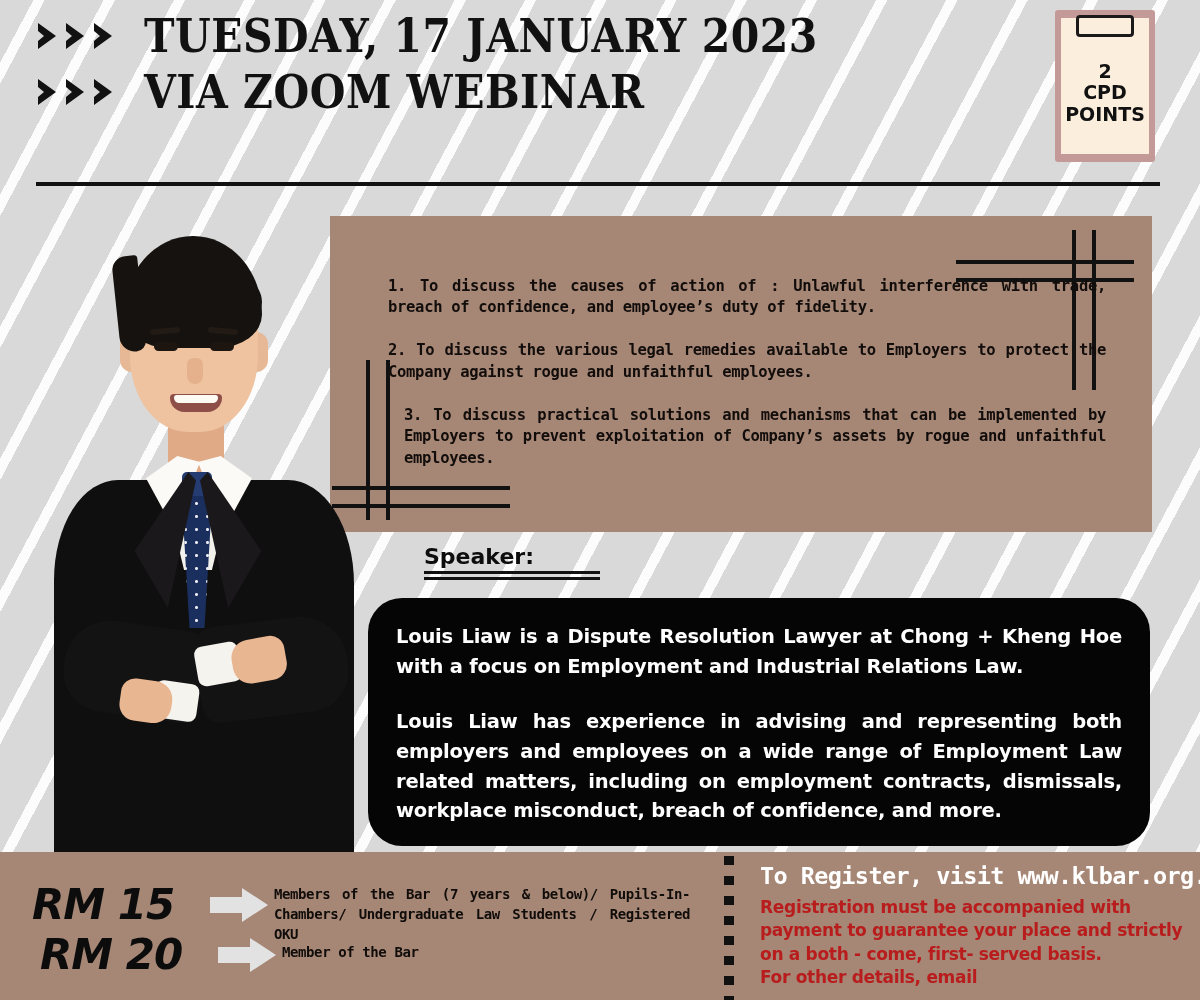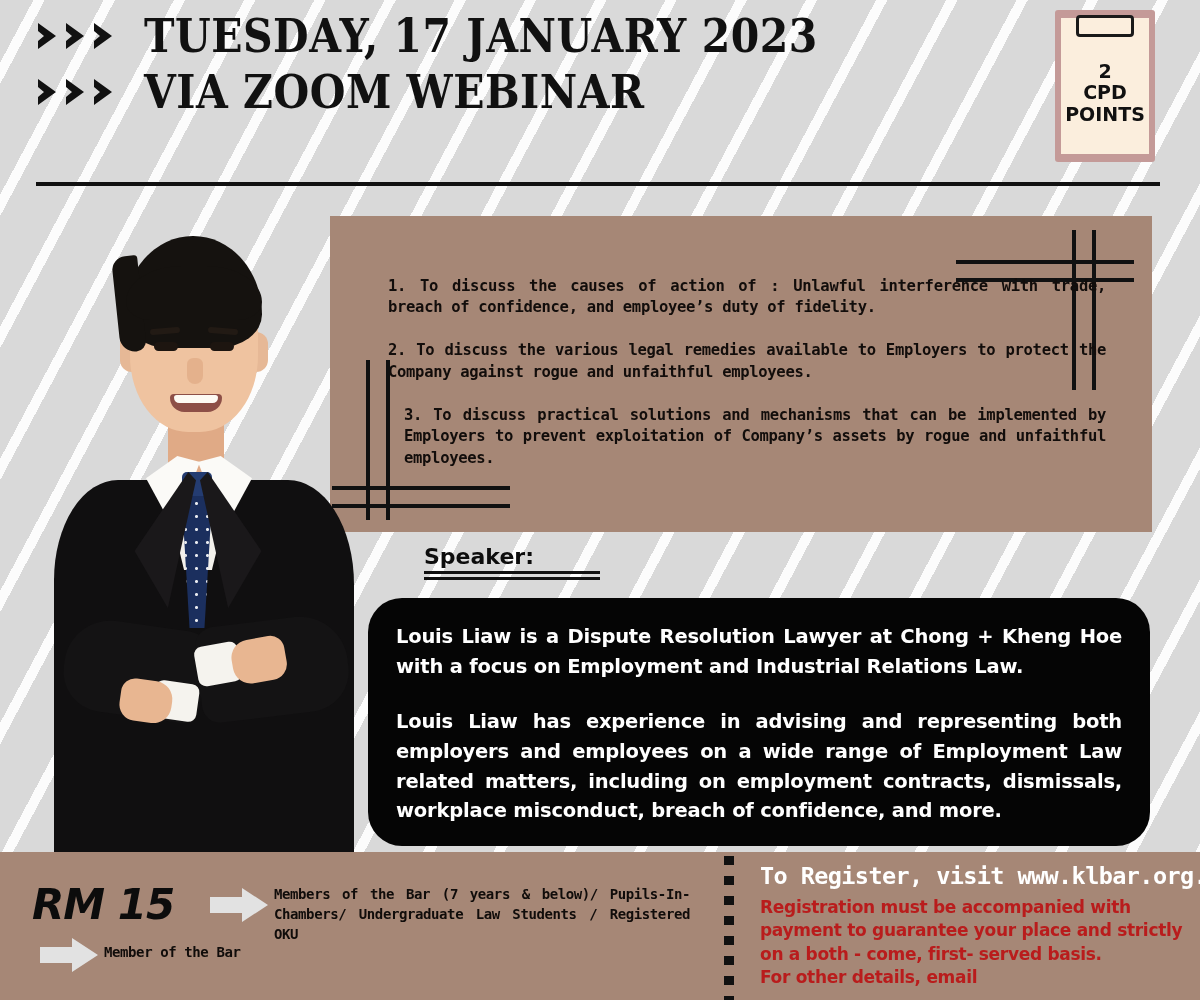--- a/index.html
+++ b/index.html
@@ -533,20 +533,21 @@
         <span class="price-amt">RM 15</span>
         <span class="arrow-ic">
           <svg width="60" height="34" viewBox="0 0 60 34">
             <path d="M0 9 L32 9 L32 0 L58 17 L32 34 L32 25 L0 25 Z" fill="currentColor"></path>
           </svg>
         </span>
         <span class="price-desc">Members of the Bar (7 years &amp; below)/ Pupils-In-Chambers/ Undergraduate Law Students / Registered OKU</span>
       </div>
 
       <div class="price-row r2">
+        <span class="price-amt">RM 20</span>
         <span class="arrow-ic">
           <svg width="60" height="34" viewBox="0 0 60 34">
             <path d="M0 9 L32 9 L32 0 L58 17 L32 34 L32 25 L0 25 Z" fill="currentColor"></path>
           </svg>
         </span>
         <span class="price-desc">Member of the Bar</span>
       </div>
 
     </div>
   </div>

